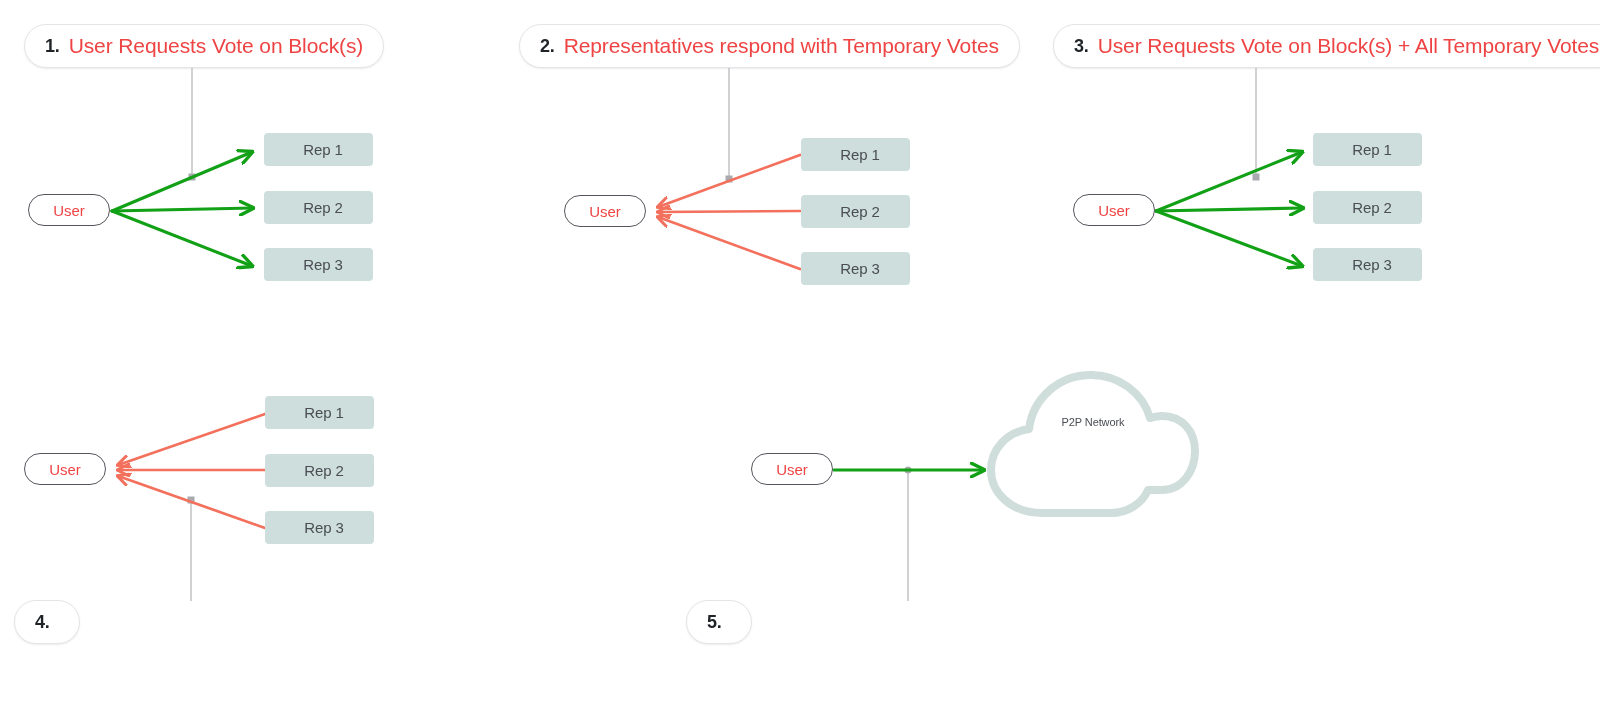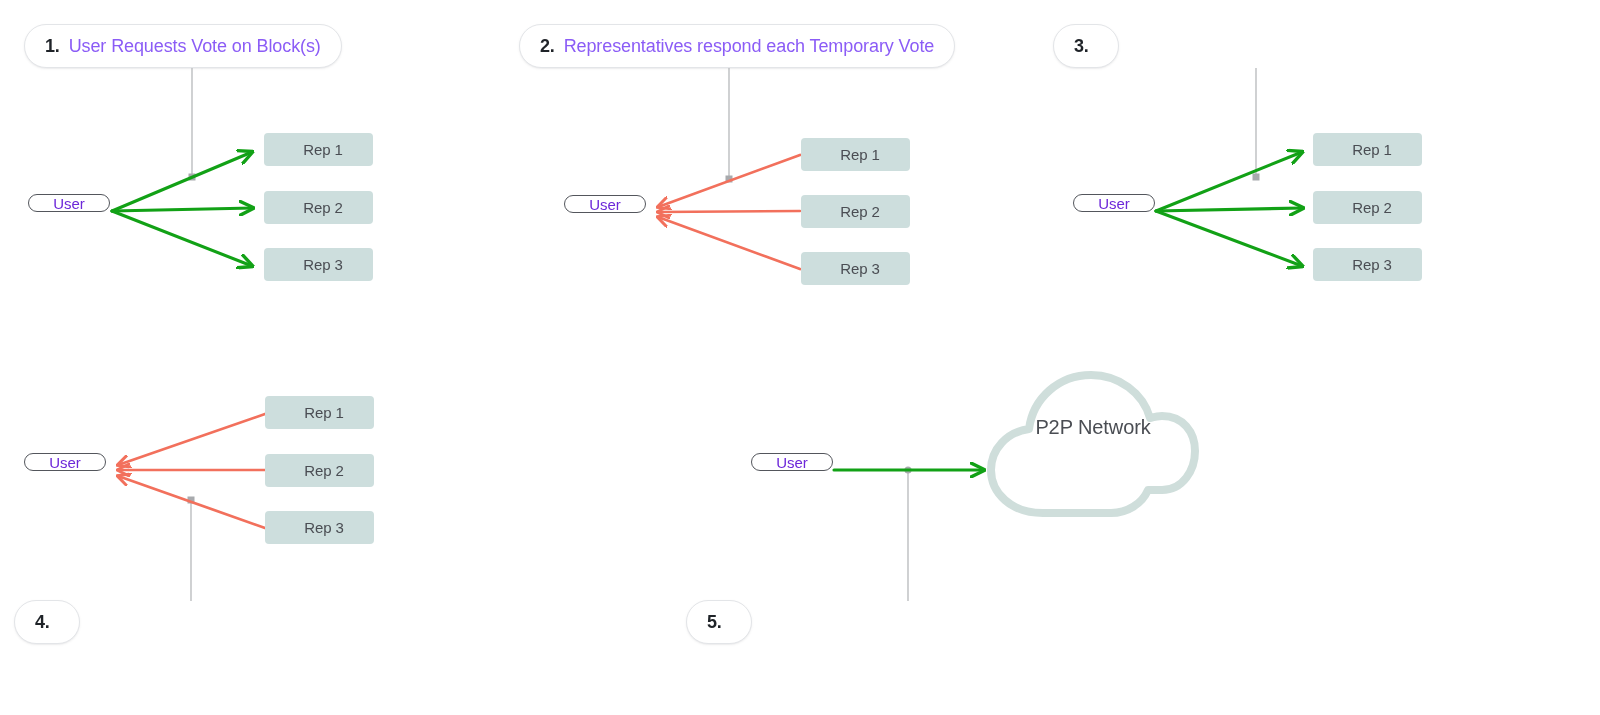--- a/index.html
+++ b/index.html
@@ -35,40 +35,40 @@
     white-space: nowrap;
   }
   .step-num {
     font-size: 18px;
     font-weight: 700;
     color: #1f2328;
     letter-spacing: -0.2px;
     margin-right: 9px;
   }
   .step-text {
-    font-size: 18px;
+    font-size: 21px;
     font-weight: 400;
-    color: #8b5cf6;
+    color: #ef4444;
     letter-spacing: -0.1px;
   }
 
   
   .user-pill {
     position: absolute;
     display: flex;
     align-items: center;
     justify-content: center;
     box-sizing: border-box;
     width: 82px;
-    height: 18px;
+    height: 32px;
     background: #ffffff;
     border: 1.4px solid #53565c;
     border-radius: 17px;
     font-size: 15px;
-    color: #6d28d9;
+    color: #ef4444;
     letter-spacing: -0.1px;
     z-index: 4;
   }
 
   
   .rep-box {
     position: absolute;
     display: flex;
     align-items: center;
     justify-content: center;
@@ -85,21 +85,21 @@
     padding-left: 9px;
   }
 
   
   .cloud-wrap {
     position: absolute;
     z-index: 3;
   }
   .cloud-label {
     position: absolute;
-    font-size: 20px;
+    font-size: 11px;
     color: #4a4d53;
     letter-spacing: -0.1px;
     white-space: nowrap;
   }
 
   
   svg.arrows {
     position: absolute;
     left: 0;
     top: 0;
@@ -192,29 +192,30 @@
     <span class="step-num">1.</span>
     <span class="step-text">User Requests Vote on Block(s)</span>
   </div>
   <div class="user-pill" style="left:28px; top:194px;">User</div>
   <div class="rep-box" style="left:264px; top:133px;">Rep 1</div>
   <div class="rep-box" style="left:264px; top:191px;">Rep 2</div>
   <div class="rep-box" style="left:264px; top:248px;">Rep 3</div>
 
   <div class="step-pill" style="left:519px; top:24px;">
     <span class="step-num">2.</span>
-    <span class="step-text">Representatives respond each Temporary Vote</span>
+    <span class="step-text">Representatives respond with Temporary Votes</span>
   </div>
   <div class="user-pill" style="left:564px; top:195px;">User</div>
   <div class="rep-box" style="left:801px; top:138px;">Rep 1</div>
   <div class="rep-box" style="left:801px; top:195px;">Rep 2</div>
   <div class="rep-box" style="left:801px; top:252px;">Rep 3</div>
 
   <div class="step-pill" style="left:1053px; top:24px;">
     <span class="step-num">3.</span>
+    <span class="step-text">User Requests Vote on Block(s) + All Temporary Votes</span>
   </div>
   <div class="user-pill" style="left:1073px; top:194px;">User</div>
   <div class="rep-box" style="left:1313px; top:133px;">Rep 1</div>
   <div class="rep-box" style="left:1313px; top:191px;">Rep 2</div>
   <div class="rep-box" style="left:1313px; top:248px;">Rep 3</div>
 
   <div class="rep-box" style="left:265px; top:396px;">Rep 1</div>
   <div class="rep-box" style="left:265px; top:454px;">Rep 2</div>
   <div class="rep-box" style="left:265px; top:511px;">Rep 3</div>
   <div class="user-pill" style="left:24px; top:453px;">User</div>

